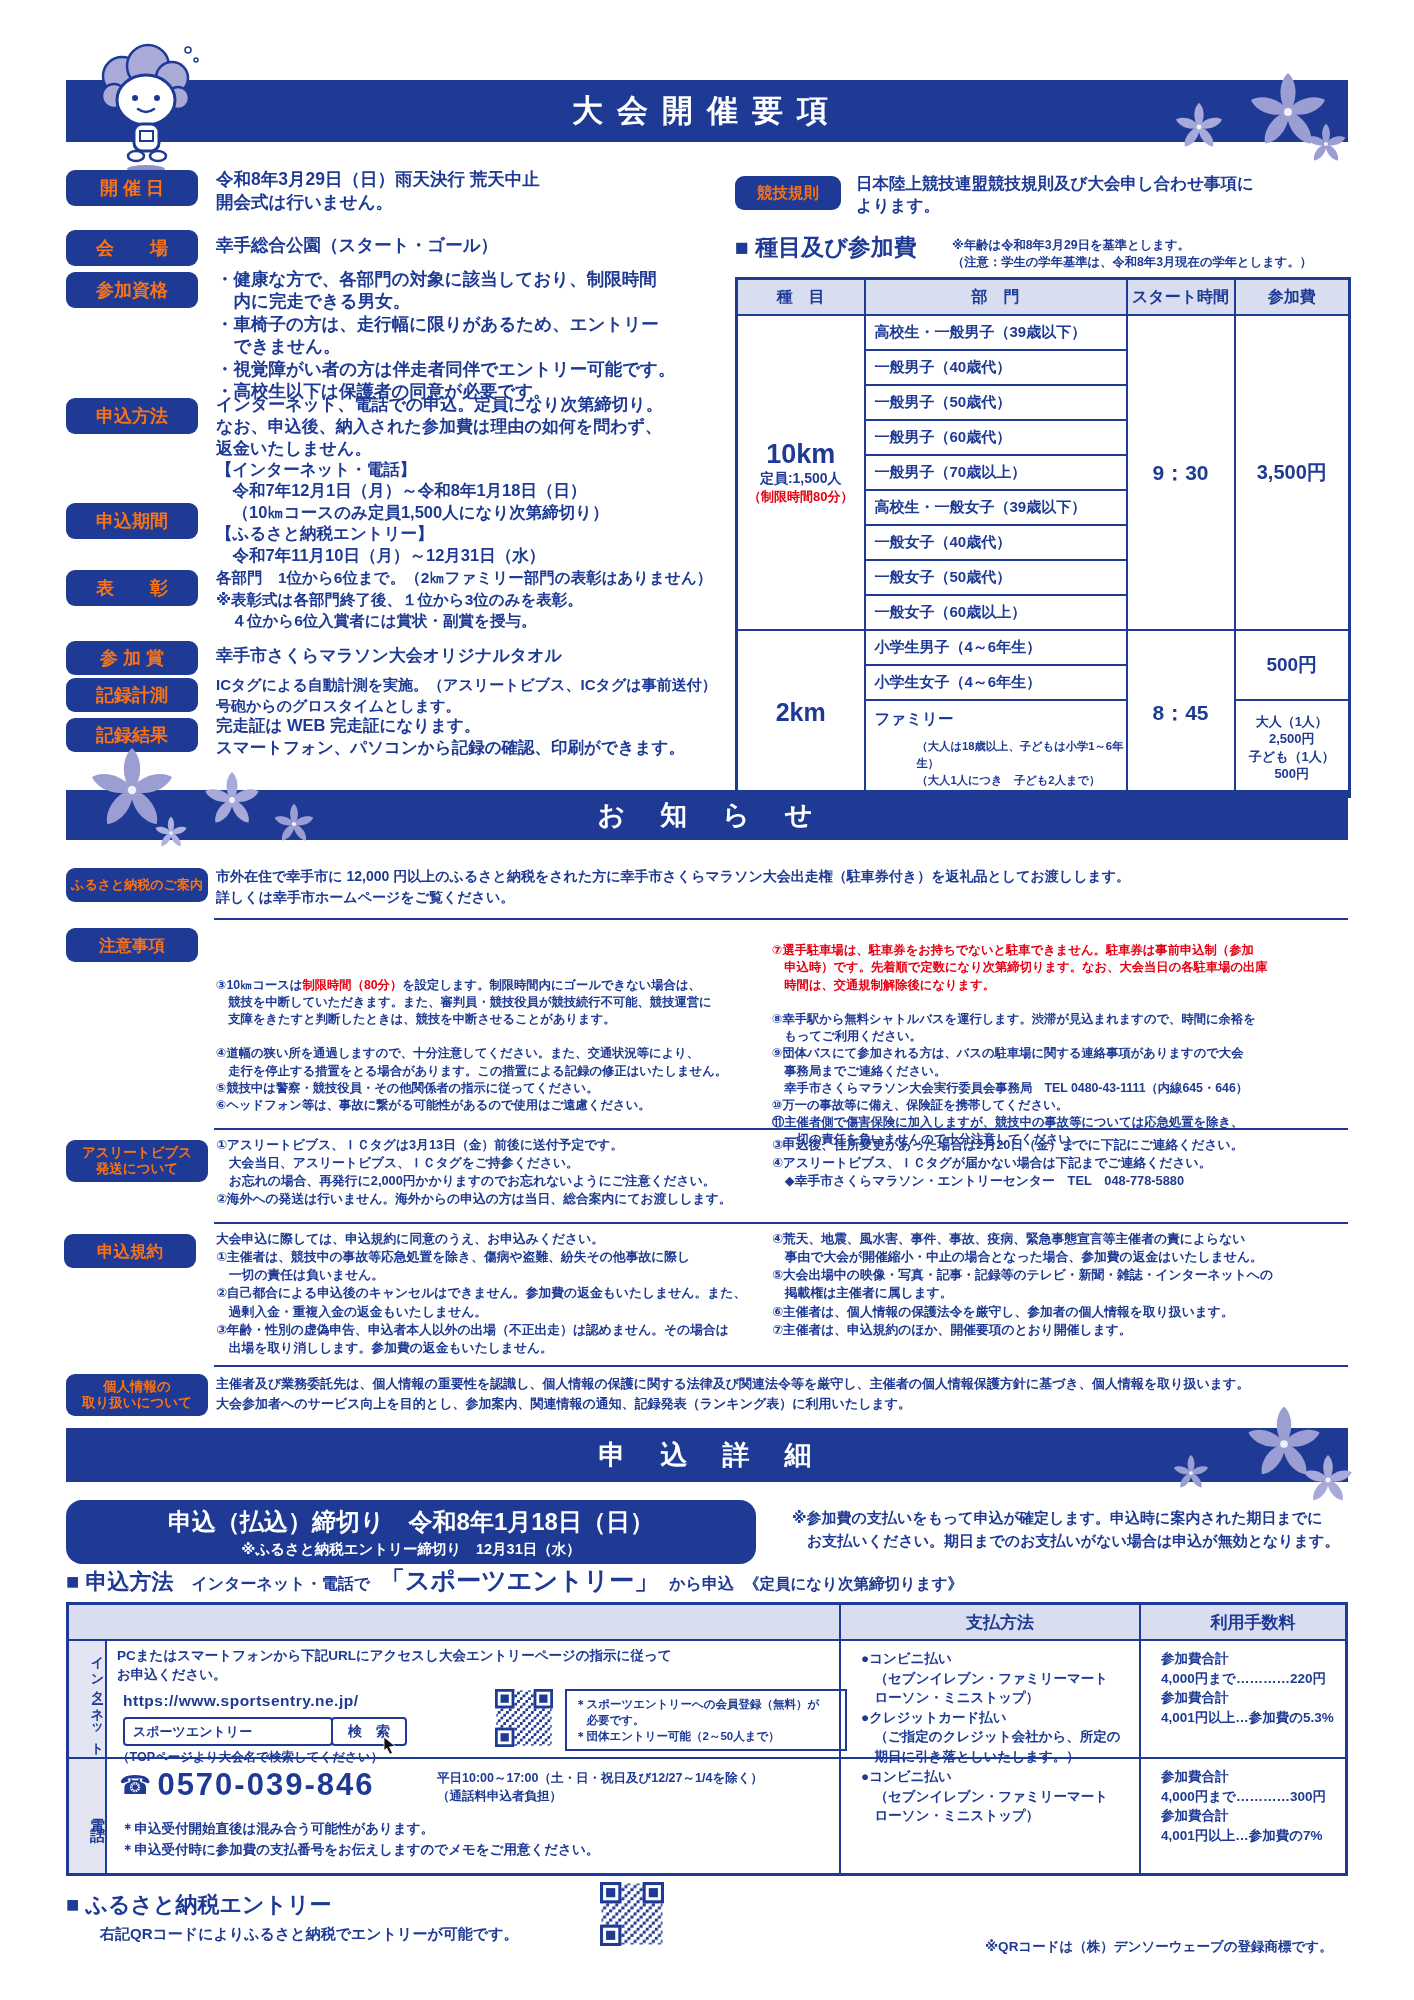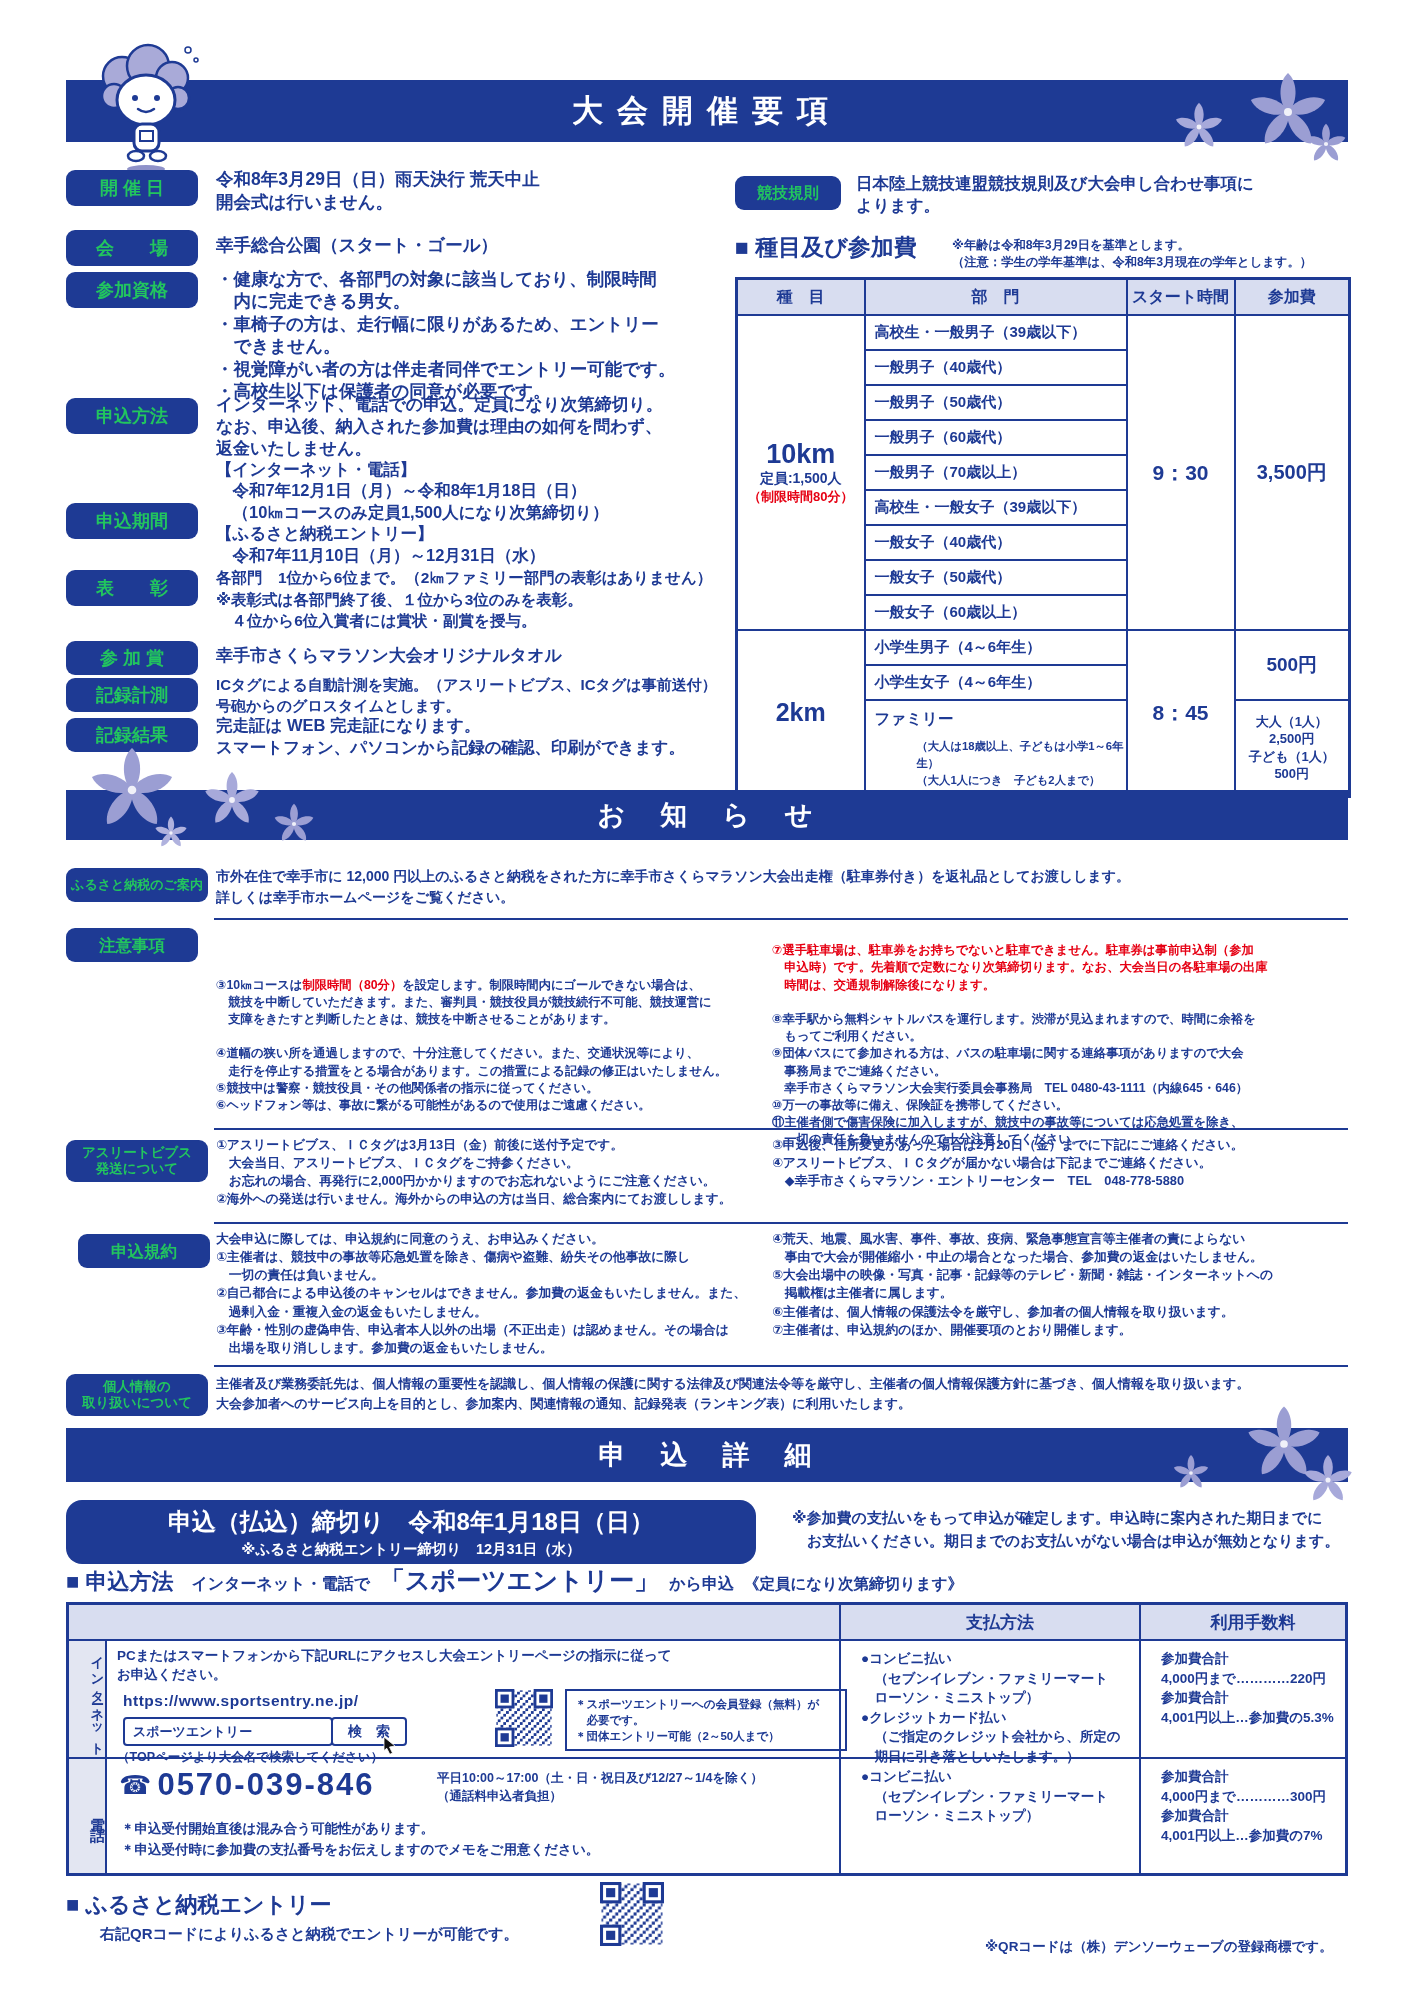--- a/index.html
+++ b/index.html
@@ -5,21 +5,21 @@
   html,body{margin:0;padding:0;}
   body{
     width:1414px;height:2000px;position:relative;background:#ffffff;
     font-family:"Liberation Sans","DejaVu Sans",sans-serif;
     color:#1e3a94;font-weight:700;overflow:hidden;
   }
   .abs{position:absolute;}
   .band{position:absolute;background:#1e3a94;color:#fff;display:flex;align-items:center;justify-content:center;}
   .band-title{font-weight:700;}
   .pill{
-    position:absolute;background:#1e3a94;color:#22c55e;border-radius:9px;
+    position:absolute;background:#1e3a94;color:#f97316;border-radius:9px;
     display:flex;align-items:center;justify-content:center;text-align:center;
     font-weight:700;line-height:1.15;white-space:pre-line;
   }
   .txt{position:absolute;white-space:pre-line;line-height:1.32;font-weight:700;color:#1e3a94;}
   .red{color:#e60013;}
   .divider{position:absolute;height:2px;background:#1e3a94;}
   
   table.events{position:absolute;left:735px;top:277px;border-collapse:collapse;table-layout:fixed;width:613px;}
   table.events td,table.events th{border:2px solid #1e3a94;color:#1e3a94;}
   table.events{border:3px solid #1e3a94;}
@@ -302,21 +302,21 @@
 発送について</div>
 <div class="txt" style="left:216px;top:1136px;width:560px;font-size:12.8px;line-height:1.42;">①アスリートビブス、ＩＣタグは3月13日（金）前後に送付予定です。
 　大会当日、アスリートビブス、ＩＣタグをご持参ください。
 　お忘れの場合、再発行に2,000円かかりますのでお忘れないようにご注意ください。
 ②海外への発送は行いません。海外からの申込の方は当日、総合案内にてお渡しします。</div>
 <div class="txt" style="left:772px;top:1136px;width:578px;font-size:12.8px;line-height:1.42;">③申込後、住所変更があった場合は2月20日（金）までに下記にご連絡ください。
 ④アスリートビブス、ＩＣタグが届かない場合は下記までご連絡ください。
 　◆幸手市さくらマラソン・エントリーセンター　TEL　048-778-5880</div>
 <div class="divider" style="left:214px;top:1222px;width:1134px;"></div>
 
-<div class="pill" style="left:78px;top:1234px;width:132px;height:34px;font-size:16.5px;">申込規約</div>
+<div class="pill" style="left:64px;top:1234px;width:132px;height:34px;font-size:16.5px;">申込規約</div>
 <div class="txt" style="left:216px;top:1230px;width:560px;font-size:12.8px;line-height:1.42;">大会申込に際しては、申込規約に同意のうえ、お申込みください。
 ①主催者は、競技中の事故等応急処置を除き、傷病や盗難、紛失その他事故に際し
 　一切の責任は負いません。
 ②自己都合による申込後のキャンセルはできません。参加費の返金もいたしません。また、
 　過剰入金・重複入金の返金もいたしません。
 ③年齢・性別の虚偽申告、申込者本人以外の出場（不正出走）は認めません。その場合は
 　出場を取り消しします。参加費の返金もいたしません。</div>
 <div class="txt" style="left:772px;top:1230px;width:578px;font-size:12.8px;line-height:1.42;">④荒天、地震、風水害、事件、事故、疫病、緊急事態宣言等主催者の責によらない
 　事由で大会が開催縮小・中止の場合となった場合、参加費の返金はいたしません。
 ⑤大会出場中の映像・写真・記事・記録等のテレビ・新聞・雑誌・インターネットへの

